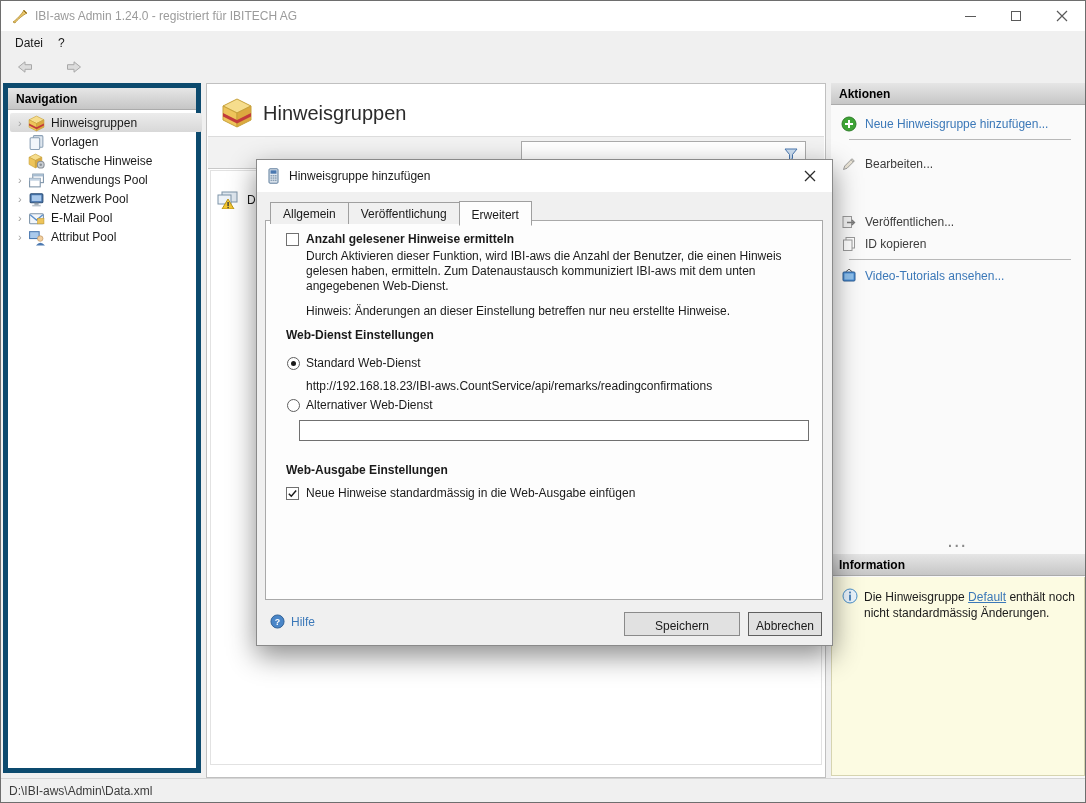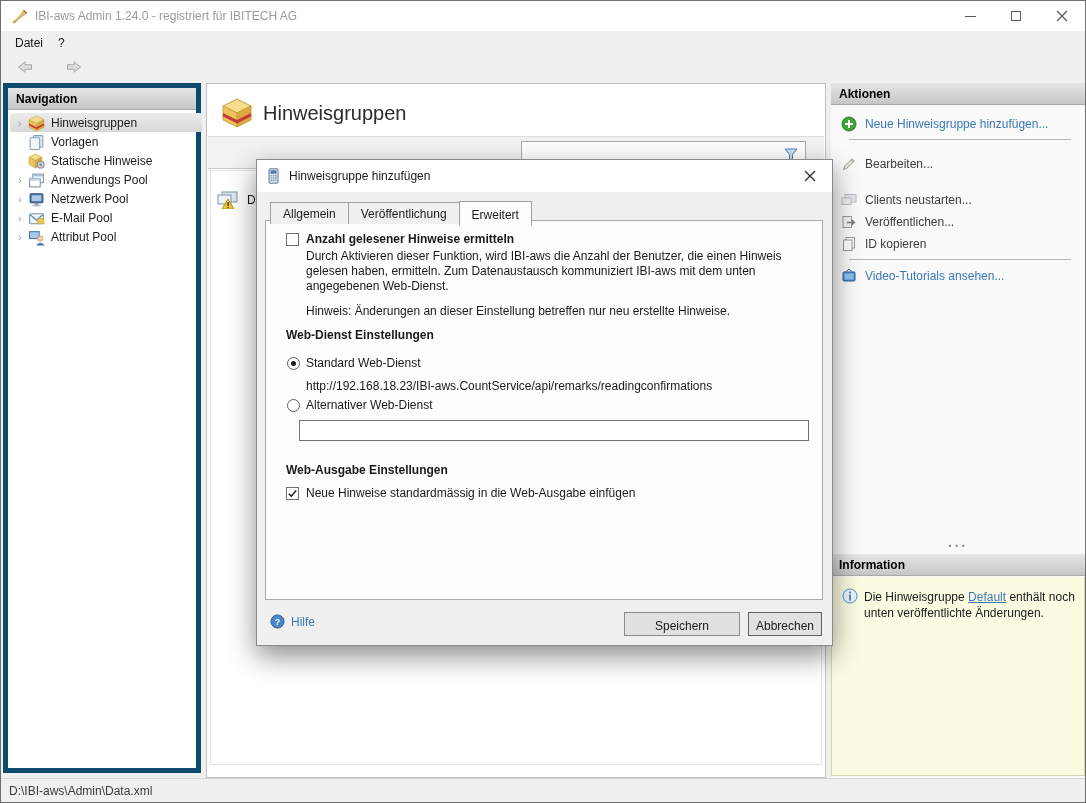--- a/index.html
+++ b/index.html
@@ -289,30 +289,20 @@
       <span class="aicon">
         <svg viewBox="0 0 16 16">
             <path d="M2.5 13.5 l1.2-3.5 7.3-7.3 2.3 2.3-7.3 7.3 z" fill="#e8e2d4" stroke="#8a8a8a" stroke-width="0.8"></path>
             <path d="M10 3.7 l2.3 2.3" stroke="#8a8a8a" stroke-width="0.8"></path>
           </svg>
       </span>
       <span>Bearbeiten...</span>
     </div>
 
 
-    <div class="act-row act-plain" style="top:106px;">
-      <span class="aicon">
-        <svg viewBox="0 0 16 16" opacity="0.55">
-            <rect x="4" y="2.5" width="11" height="7.5" fill="#cfd6dc" stroke="#8a9096"></rect>
-            <rect x="1" y="6" width="9" height="6.5" fill="#e2e7eb" stroke="#8a9096"></rect>
-            <path d="M11 12 a3 3 0 1 0 3-3" fill="none" stroke="#6e7warn4" stroke-width="1"></path>
-          </svg>
-      </span>
-      <span>Clients neustarten...</span>
-    </div>
 
     <div class="act-row act-plain" style="top:128px;">
       <span class="aicon">
         <svg viewBox="0 0 16 16">
             <rect x="2" y="2.5" width="8.5" height="11" fill="#f2f2f2" stroke="#9a9a9a"></rect>
             <path d="M6 8.5 h7.2 M10.8 6 l2.6 2.5 -2.6 2.5" fill="none" stroke="#7a7a7a" stroke-width="1.5"></path>
           </svg>
       </span>
       <span>Veröffentlichen...</span>
     </div>
@@ -343,21 +333,21 @@
 
     <div class="panel-hdr info-hdr">Information</div>
     <div class="info-body">
       <span class="info-icon">
         <svg viewBox="0 0 16 16">
             <circle cx="8" cy="8" r="7" fill="#eaf4fc" stroke="#4a90c9"></circle>
             <rect x="7.2" y="3.6" width="1.6" height="1.8" fill="#2f6fae"></rect>
             <rect x="7.2" y="6.6" width="1.6" height="6" fill="#2f6fae"></rect>
           </svg>
       </span>
-      <div class="info-text"><span>Die Hinweisgruppe </span><a class="info-link">Default</a><span> enthält noch unten veröffentlichte Änderungen.</span></div>
+      <div class="info-text"><span>Die Hinweisgruppe </span><a class="info-link">Default</a><span> enthält noch nicht standardmässig Änderungen.</span></div>
     </div>
   </div>
 
   <div class="statusbar">
     <span class="status-text">D:\IBI-aws\Admin\Data.xml</span>
   </div>
 
   <div class="dialog">
     <div class="dlg-titlebar">
       <span class="dlg-icon">

